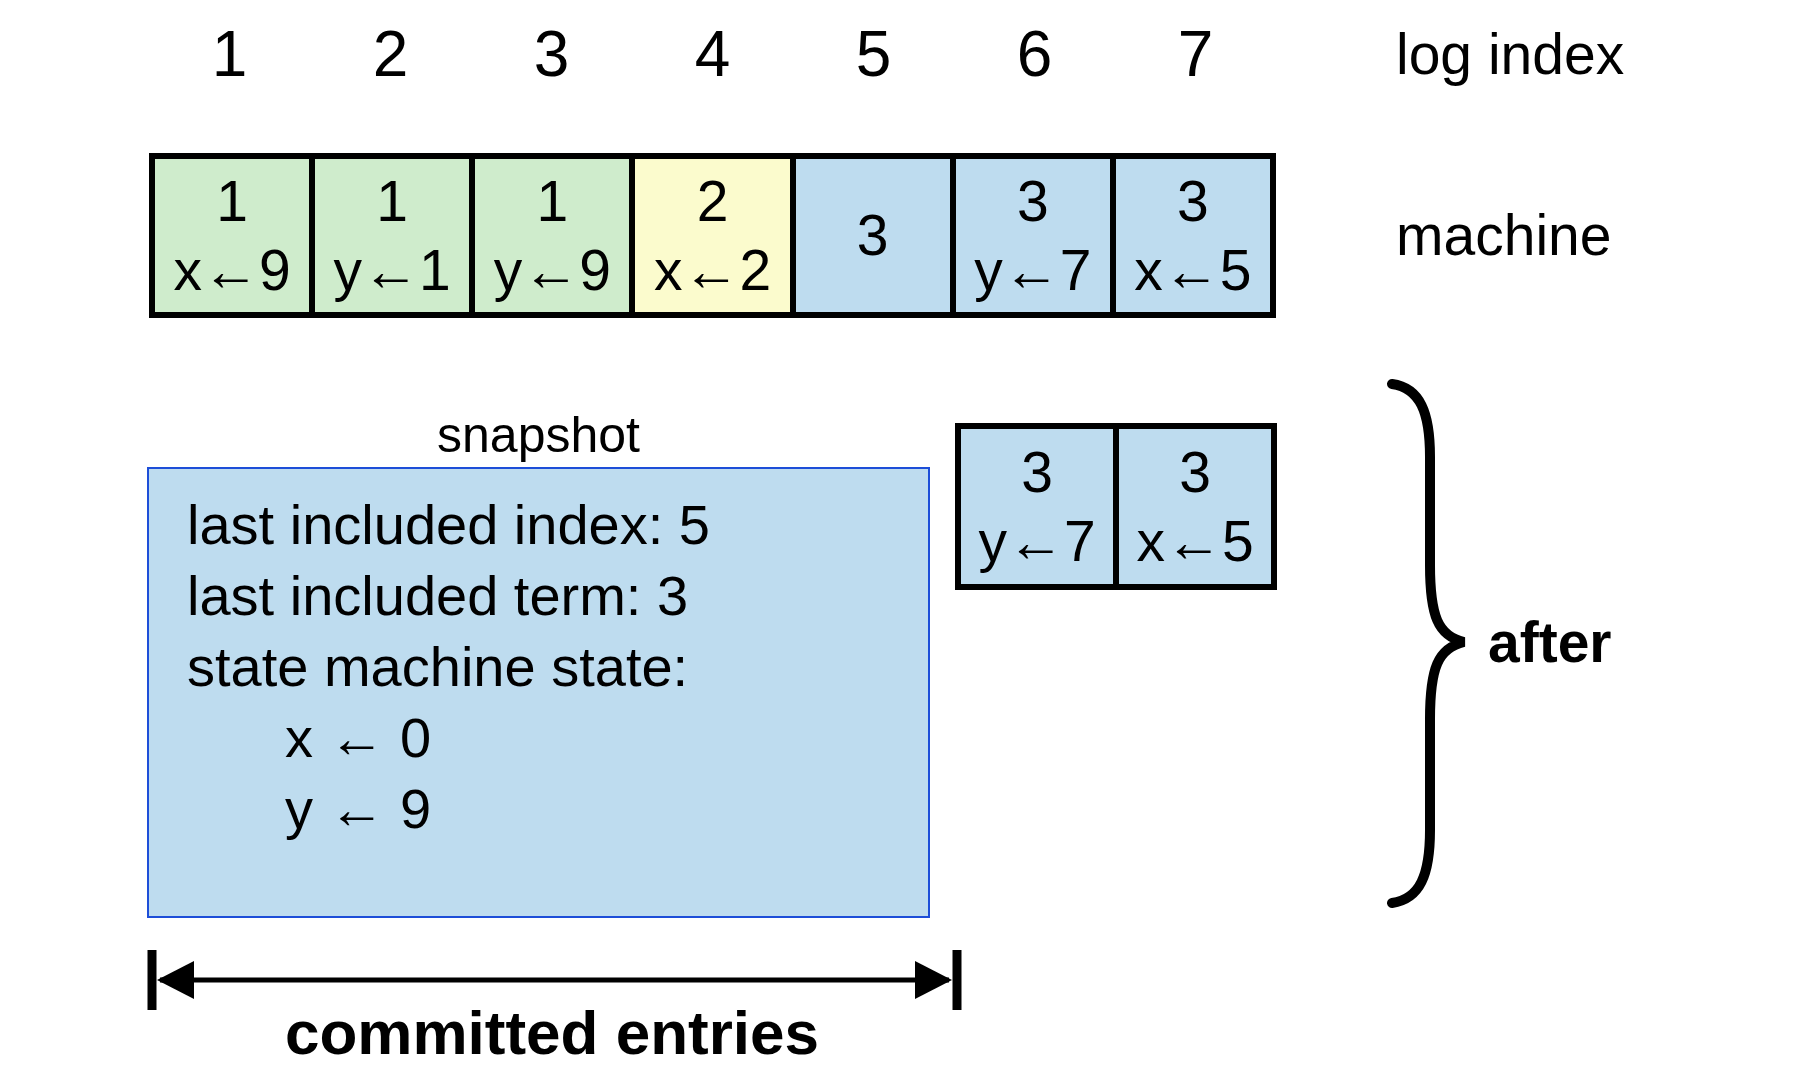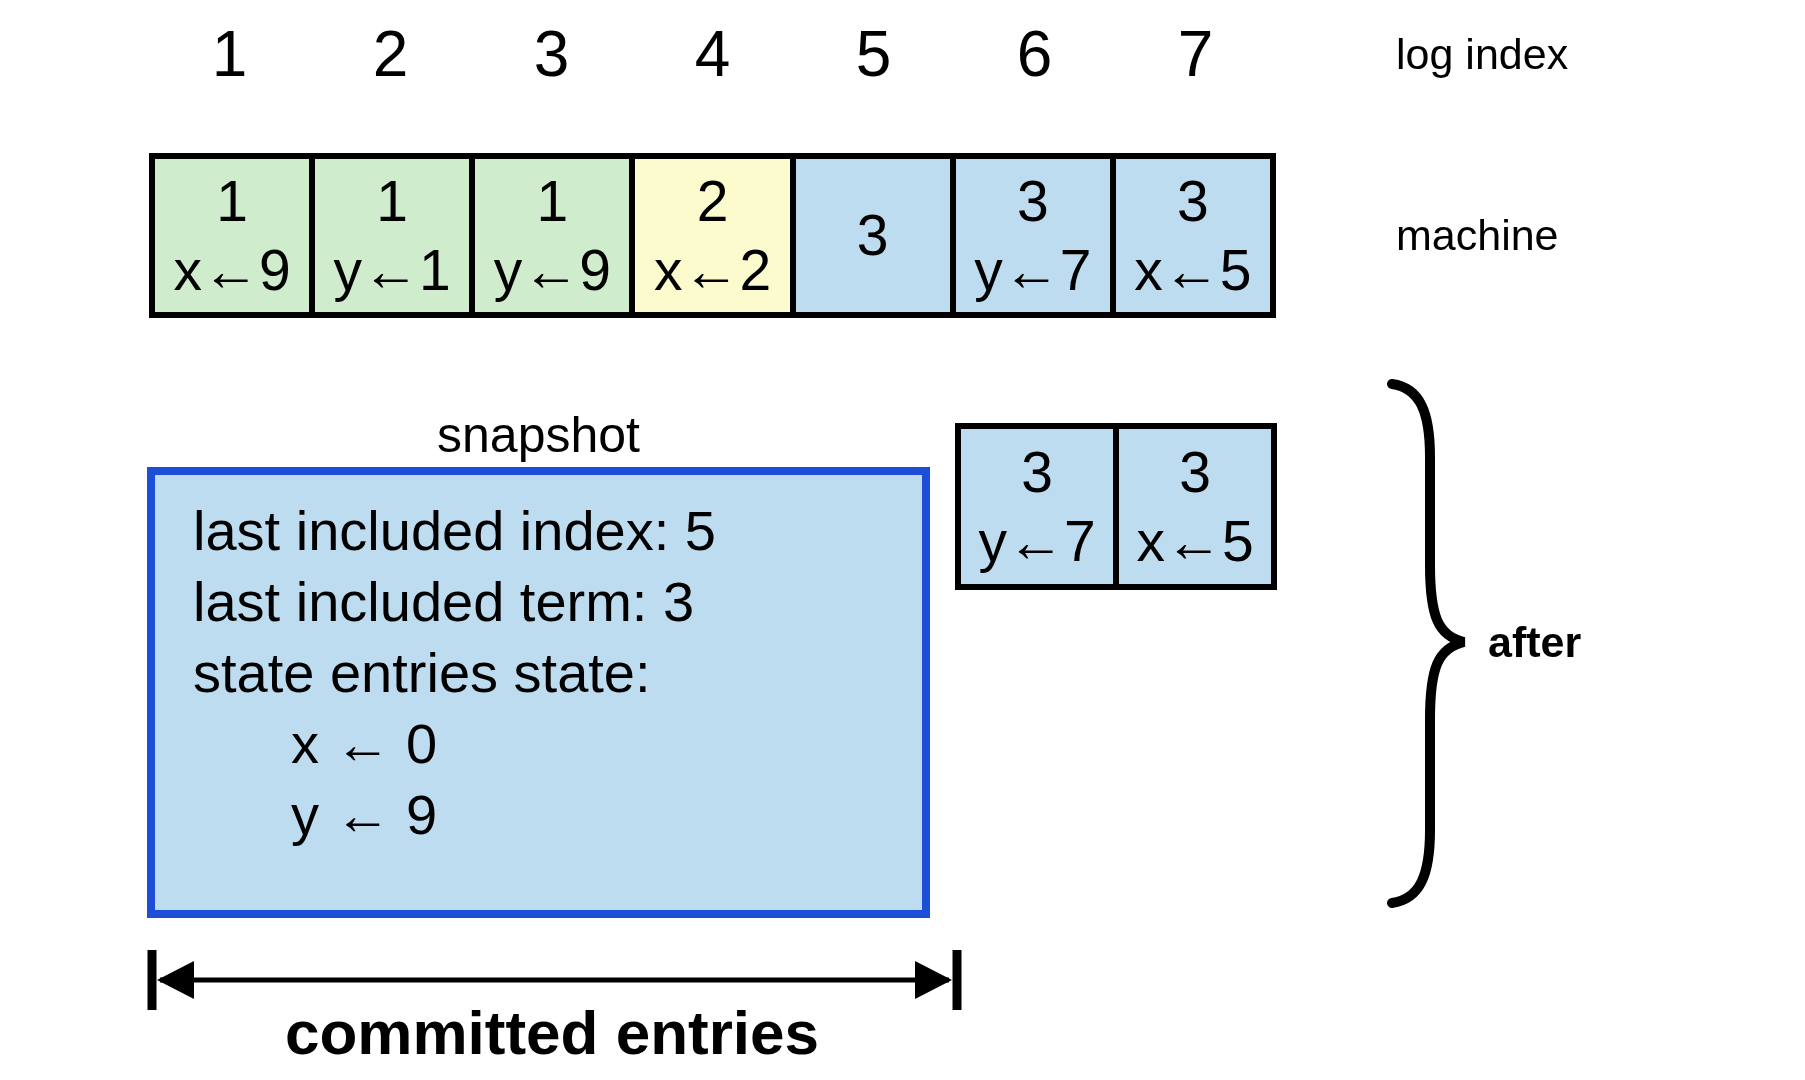--- a/index.html
+++ b/index.html
@@ -6,38 +6,38 @@
   #stage{
     position:relative;width:1805px;height:1080px;background:#ffffff;overflow:hidden;
     font-family:"Liberation Sans","DejaVu Sans",sans-serif;color:#000;
   }
   .abs{position:absolute;}
 
   
   .index-row{left:149px;top:14px;width:1127px;height:80px;display:flex;}
   .index-slot{flex:1;display:flex;align-items:center;justify-content:center;
     font-size:64px;line-height:1;}
-  .side-label{font-size:43px;line-height:1;display:flex;align-items:center;white-space:nowrap;}
+  .side-label{font-size:57px;line-height:1;display:flex;align-items:center;white-space:nowrap;}
   .lbl-logindex{left:1396px;top:14px;height:80px;}
   .lbl-before{left:1396px;top:153px;height:165px;}
   .lbl-after{left:1488px;top:604px;height:76px;font-weight:bold;}
 
   
   .log-row{display:flex;border:6px solid #000;box-sizing:border-box;background:#000;}
   .row-before{left:149px;top:153px;width:1127px;height:165px;}
   .row-after{left:955px;top:423px;width:322px;height:167px;}
   .log-cell{flex:1;display:flex;flex-direction:column;align-items:center;justify-content:center;
     font-size:57px;line-height:1.2;white-space:nowrap;}
   .log-cell + .log-cell{border-left:6px solid #000;}
 
   
   .lbl-snapshot{left:147px;top:388px;width:783px;height:72px;display:flex;
     align-items:flex-end;justify-content:center;font-size:50px;line-height:1;}
   .snapshot-box{left:147px;top:467px;width:783px;height:451px;box-sizing:border-box;
-    border:8px solid #1d4ed8;padding:20px 10px 0 38px;}
+    border:2px solid #1d4ed8;padding:20px 10px 0 38px;}
   .snap-line{font-size:56px;line-height:71px;white-space:nowrap;}
   .snap-line.indent{padding-left:98px;}
 
   
   .lbl-committed{left:147px;top:1002px;width:810px;text-align:center;
     font-size:62px;line-height:1;font-weight:bold;}
 
   svg.overlay{position:absolute;left:0;top:0;pointer-events:none;}
 </style>
 </head>
@@ -84,21 +84,21 @@
       <span>3</span>
       <span>x←5</span>
     </div>
   </div>
   <div class="abs side-label lbl-before">machine</div>
 
   <div class="abs lbl-snapshot">snapshot</div>
   <div class="abs snapshot-box" style="background: rgb(190, 220, 239);">
     <div class="snap-line">last included index: 5</div>
     <div class="snap-line">last included term: 3</div>
-    <div class="snap-line">state entries state:</div>
+    <div class="snap-line">state machine state:</div>
     <div class="snap-line indent">x ← 0</div>
     <div class="snap-line indent">y ← 9</div>
   </div>
 
   <div class="abs log-row row-after">
     <div class="log-cell" style="background: rgb(190, 220, 239);">
       <span>3</span>
       <span>y←7</span>
     </div>
     <div class="log-cell" style="background: rgb(190, 220, 239);">

